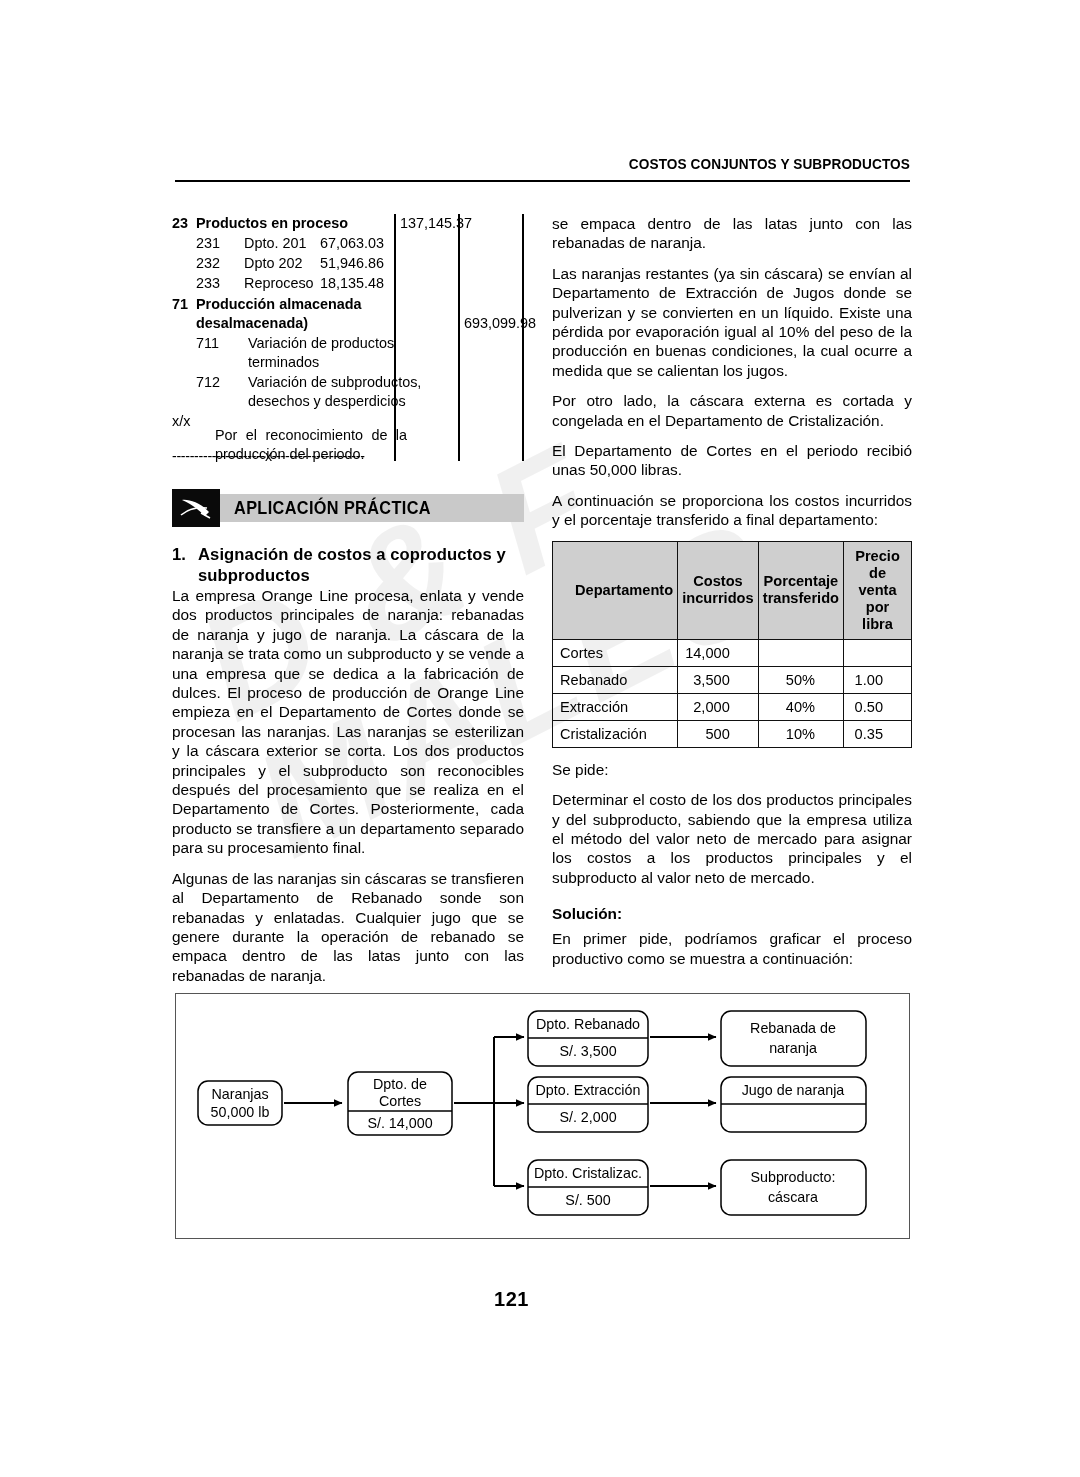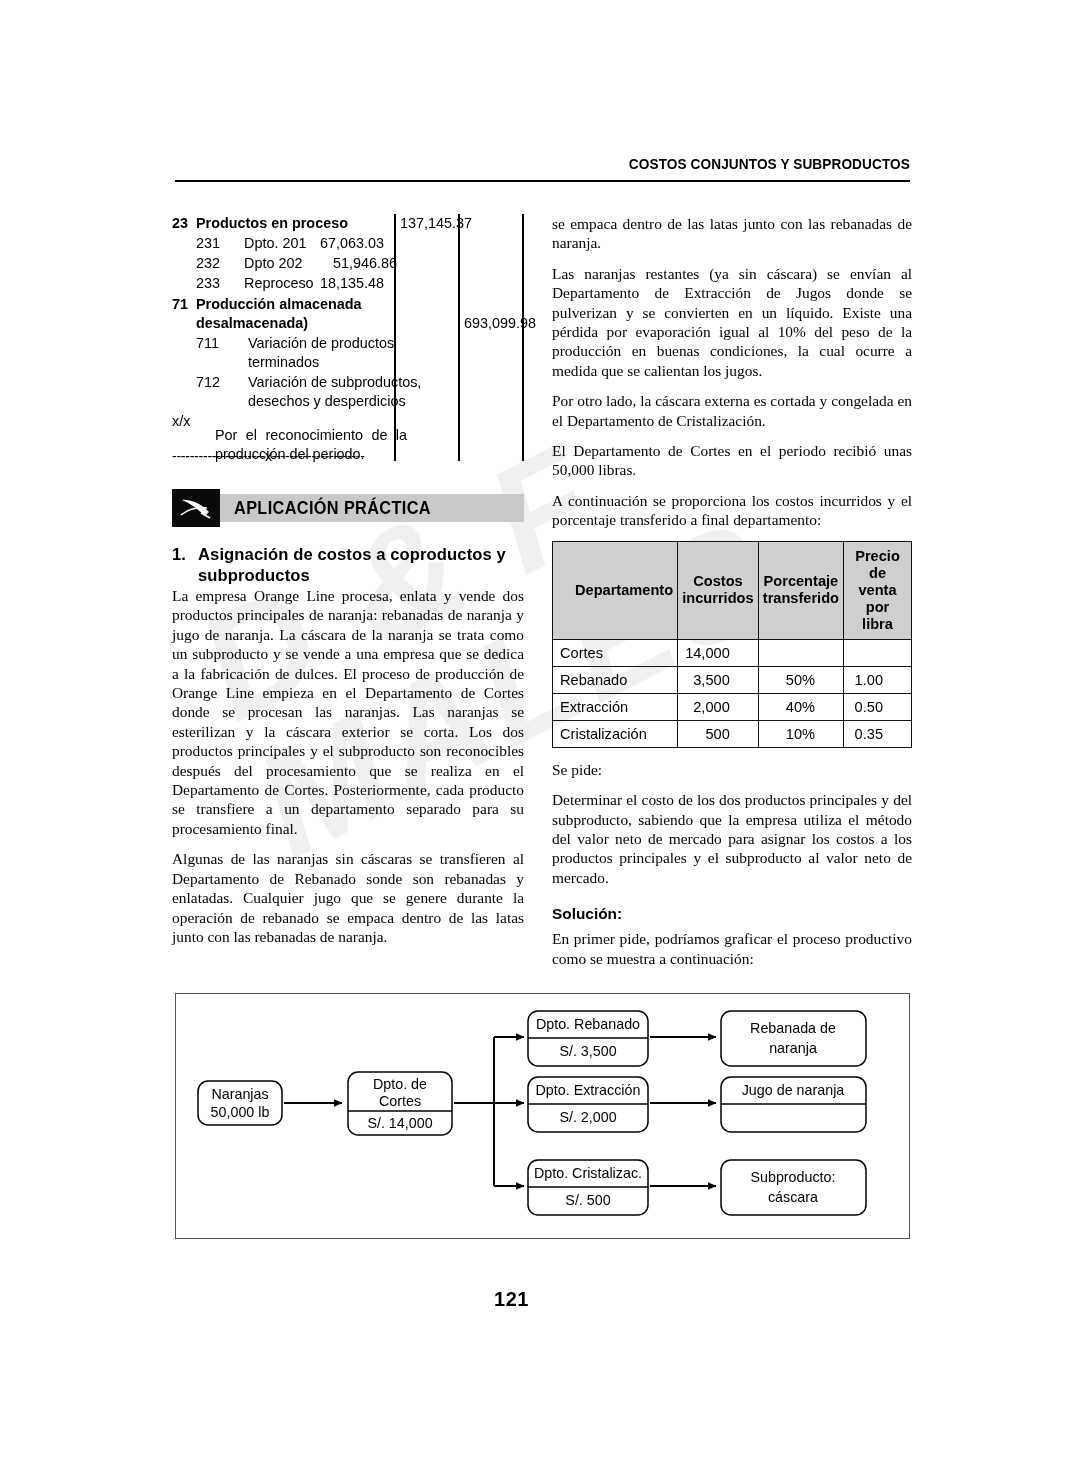--- a/index.html
+++ b/index.html
@@ -59,21 +59,20 @@
   .col-left  { position:absolute; left:172px; top:214px; width:352px; }
   .col-right { position:absolute; left:552px; top:214px; width:360px; }
 
   p.body {
     margin:0 0 11px 0;
     font-size:15.4px;
     line-height:19.4px;
     text-align:justify;
     text-justify:inter-word;
     hyphens:manual;
-    font-family:Liberation Serif, serif;
   }
   p.body.last { margin-bottom:0; }
 
   
   .journal {
     position:relative;
     height:252px;
     font-size:14.4px;
     line-height:18.6px;
   }
@@ -210,21 +209,21 @@
       <div class="j-num" style="left:0px;  top:0px;">23</div>
       <div class="j-line" style="left:24px; top:0px; font-weight:bold;">Productos en proceso</div>
       <div class="j-amt" style="left:228px;top:0px;">137,145.37</div>
 
       <div class="j-code" style="left:24px; top:20px;">231</div>
       <div class="j-sub" style="left:72px; top:20px;">Dpto. 201</div>
       <div class="j-sub" style="left:148px;top:20px;">67,063.03</div>
 
       <div class="j-code" style="left:24px; top:40px;">232</div>
       <div class="j-sub" style="left:72px; top:40px;">Dpto 202</div>
-      <div class="j-sub" style="left:161px;top:40px;">51,946.86</div>
+      <div class="j-sub" style="left:148px;top:40px;">51,946.86</div>
 
       <div class="j-code" style="left:24px; top:60px;">233</div>
       <div class="j-sub" style="left:72px; top:60px;">Reproceso</div>
       <div class="j-sub" style="left:148px;top:60px;">18,135.48</div>
 
       <div class="j-num" style="left:0px;  top:81px;">71</div>
       <div class="j-line" style="left:24px; top:81px; font-weight:bold;">Producción almacenada</div>
       <div class="j-line" style="left:24px; top:100px;font-weight:bold;">desalmacenada)</div>
       <div class="j-amt" style="left:292px;top:100px;">693,099.98</div>
 

